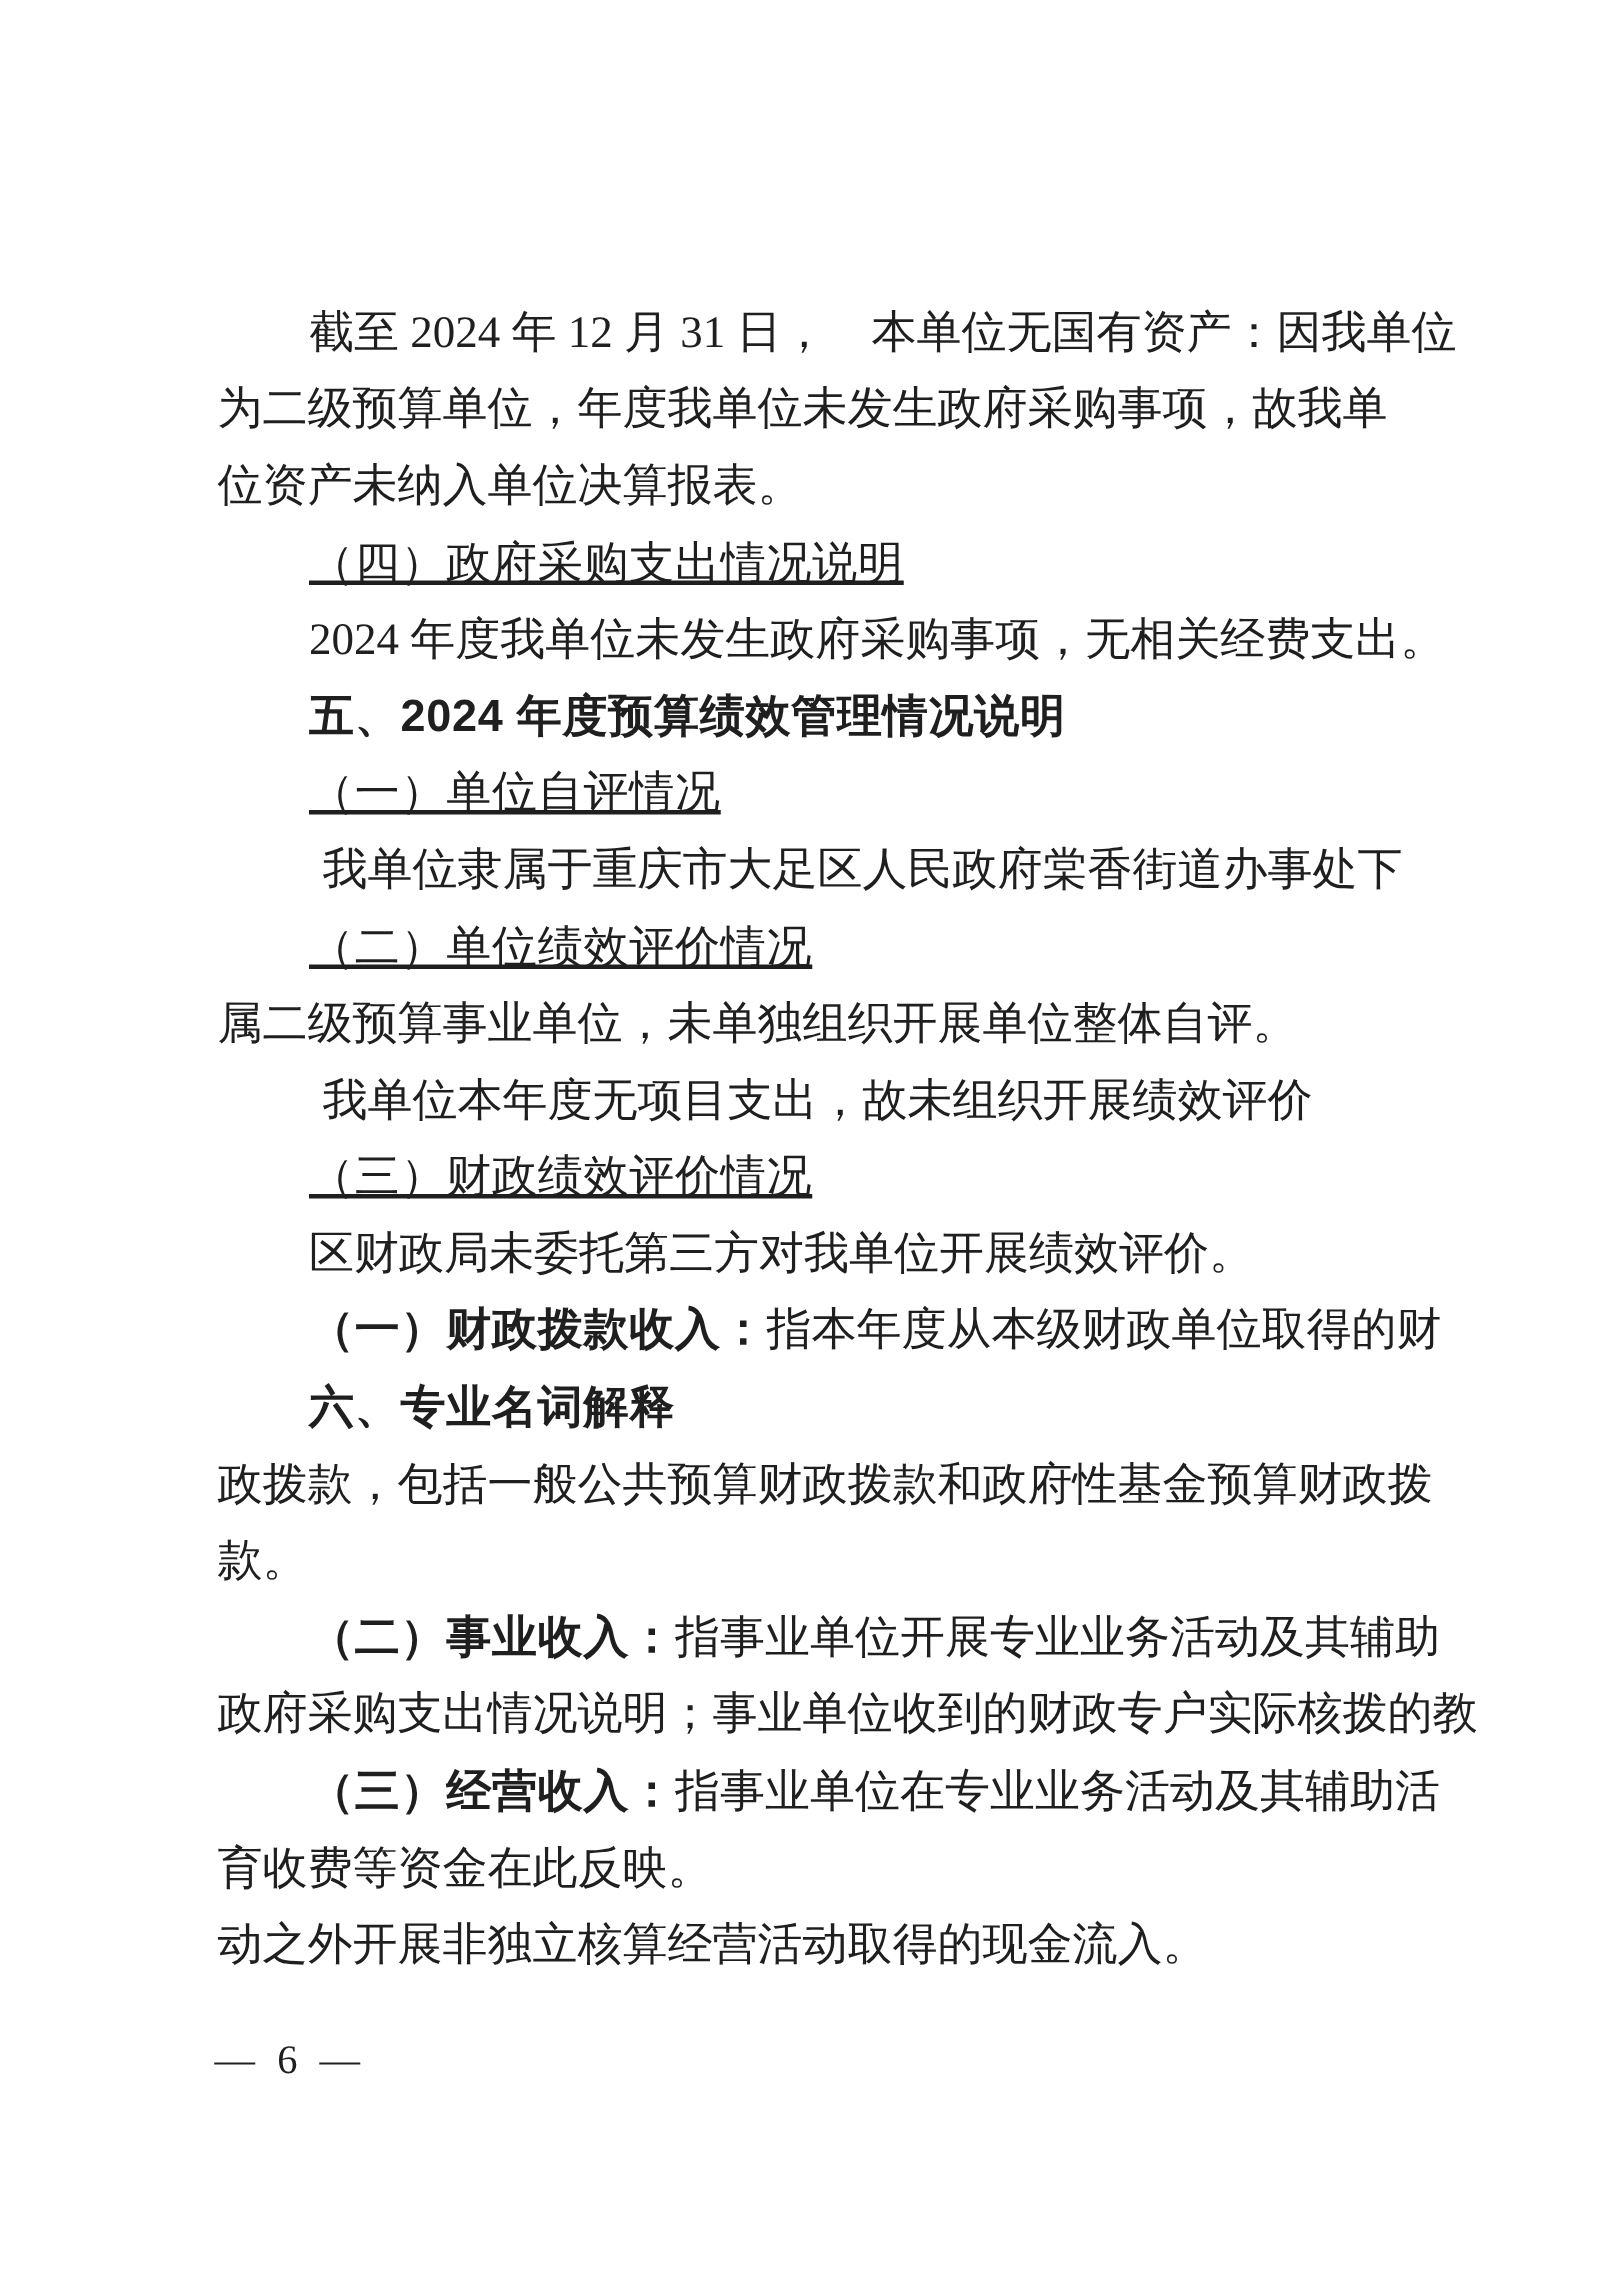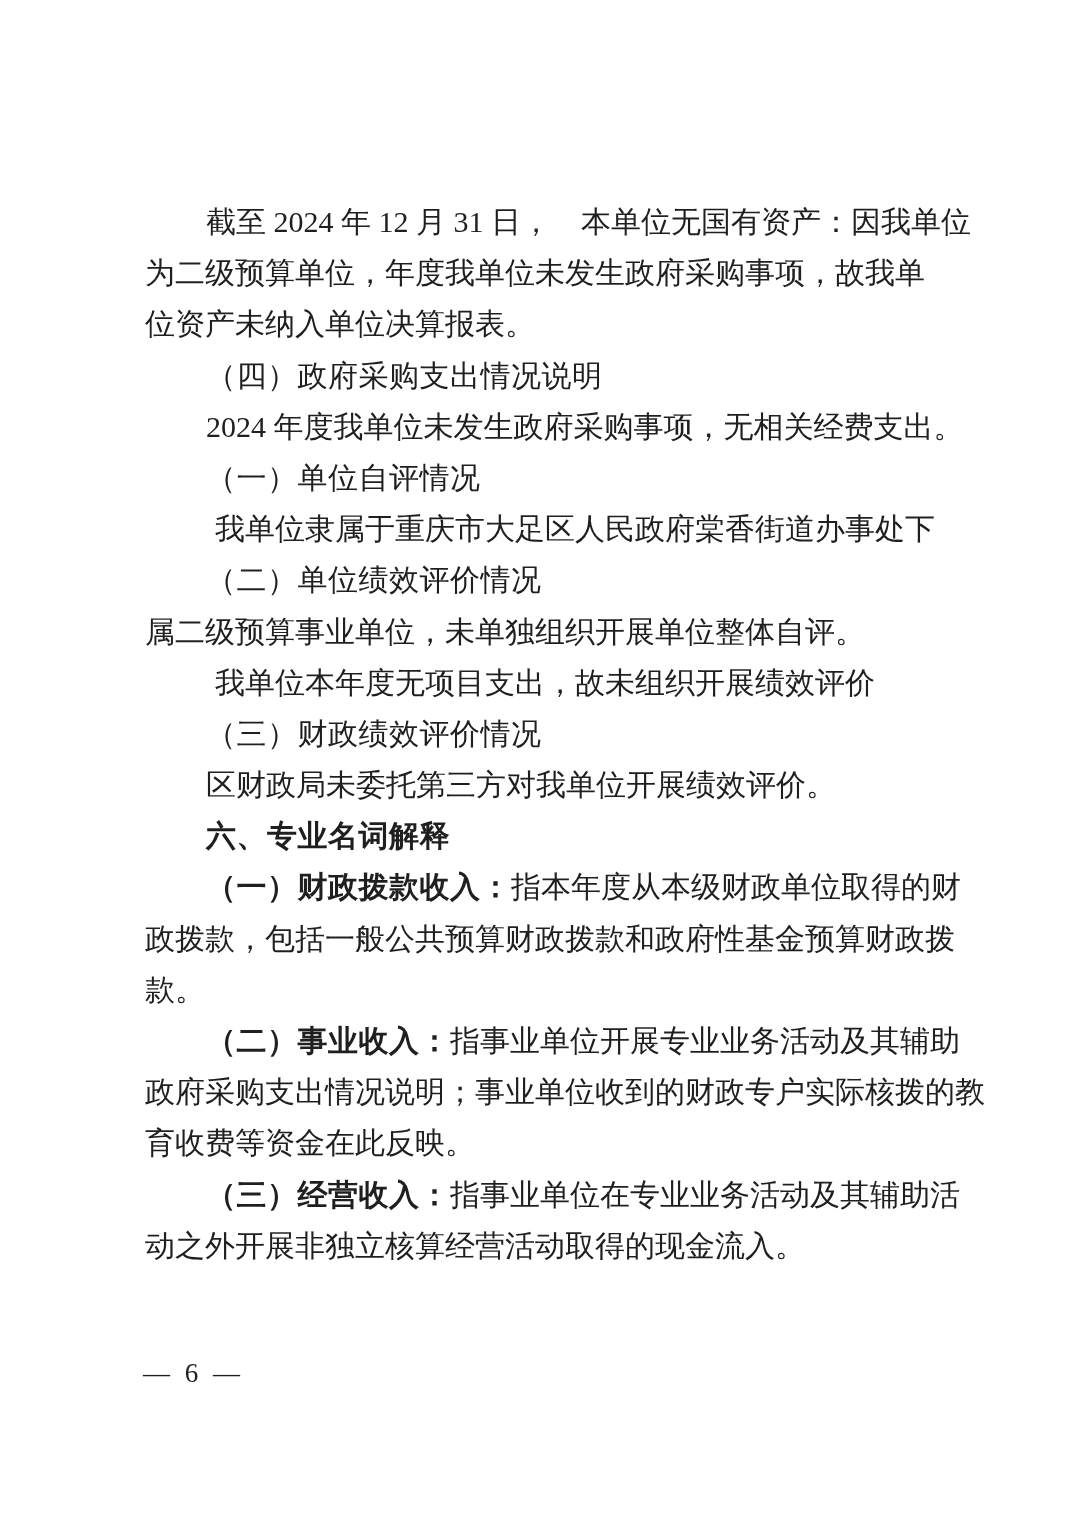--- a/index.html
+++ b/index.html
@@ -36,20 +36,21 @@
   
   .heading-bold {
     font-family: "Liberation Sans", sans-serif;
     font-weight: 700;
     font-size: 30px;
     letter-spacing: 0.5px;
   }
   
   .subheading {
     letter-spacing: 0.5px;
+    text-decoration: underline;
   }
   
   .term {
     font-weight: 700;
     letter-spacing: 0.5px;
   }
   .page-footer {
     position: absolute;
     top: 1358px;
     left: 143px;
@@ -66,46 +67,47 @@
 <div class="page">
   <div class="content">
 
     <div class="line ind2">截至 2024 年 12 月 31 日，　本单位无国有资产：因我单位</div>
     <div class="line">为二级预算单位，年度我单位未发生政府采购事项，故我单</div>
     <div class="line">位资产未纳入单位决算报表。</div>
 
     <div class="line ind2 subheading">（四）政府采购支出情况说明</div>
     <div class="line ind2">2024 年度我单位未发生政府采购事项，无相关经费支出。</div>
 
+    <div class="line ind2 heading-bold">五、2024 年度预算绩效管理情况说明</div>
 
     <div class="line ind2 subheading">（一）单位自评情况</div>
     <div class="line ind2w">我单位隶属于重庆市大足区人民政府棠香街道办事处下</div>
     <div class="line ind2 subheading">（二）单位绩效评价情况</div>
 
     <div class="line">属二级预算事业单位，未单独组织开展单位整体自评。</div>
     <div class="line ind2w">我单位本年度无项目支出，故未组织开展绩效评价</div>
 
     <div class="line ind2 subheading">（三）财政绩效评价情况</div>
     <div class="line ind2">区财政局未委托第三方对我单位开展绩效评价。</div>
 
-    <div class="line ind2 heading-bold">六、专业名词解释</div>
-
     <div class="line ind2">
       <span class="term">（一）财政拨款收入：</span><span>指本年度从本级财政单位取得的财</span>
     </div>
+
+    <div class="line ind2 heading-bold">六、专业名词解释</div>
     <div class="line">政拨款，包括一般公共预算财政拨款和政府性基金预算财政拨</div>
     <div class="line">款。</div>
 
     <div class="line ind2">
       <span class="term">（二）事业收入：</span><span>指事业单位开展专业业务活动及其辅助</span>
     </div>
     <div class="line">政府采购支出情况说明；事业单位收到的财政专户实际核拨的教</div>
-    <div class="line">育收费等资金在此反映。</div>
-
     <div class="line ind2">
       <span class="term">（三）经营收入：</span><span>指事业单位在专业业务活动及其辅助活</span>
     </div>
+
+    <div class="line">育收费等资金在此反映。</div>
     <div class="line">动之外开展非独立核算经营活动取得的现金流入。</div>
 
   </div>
 
   <div class="page-footer">— 6 —</div>
 </div>
 
 </body></html>

